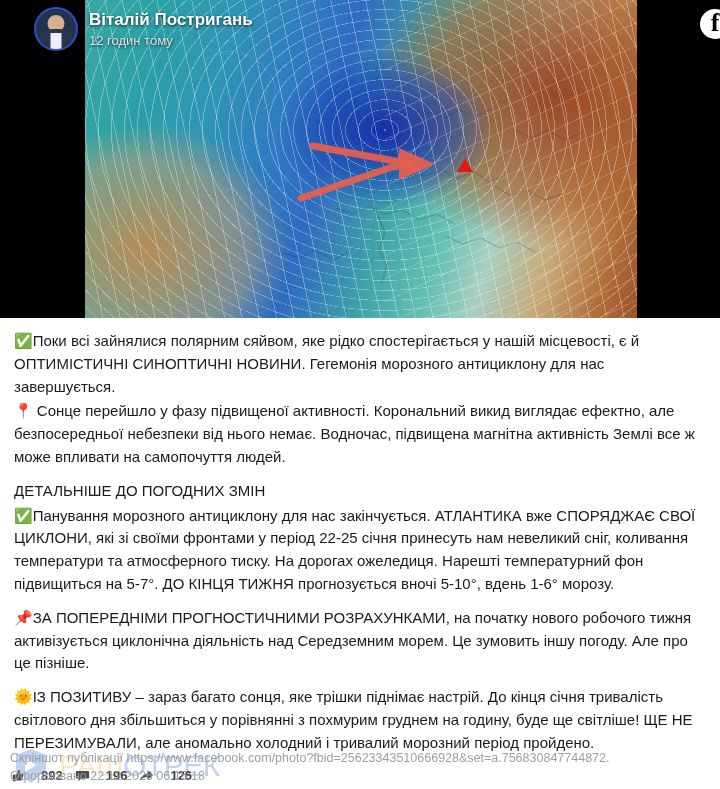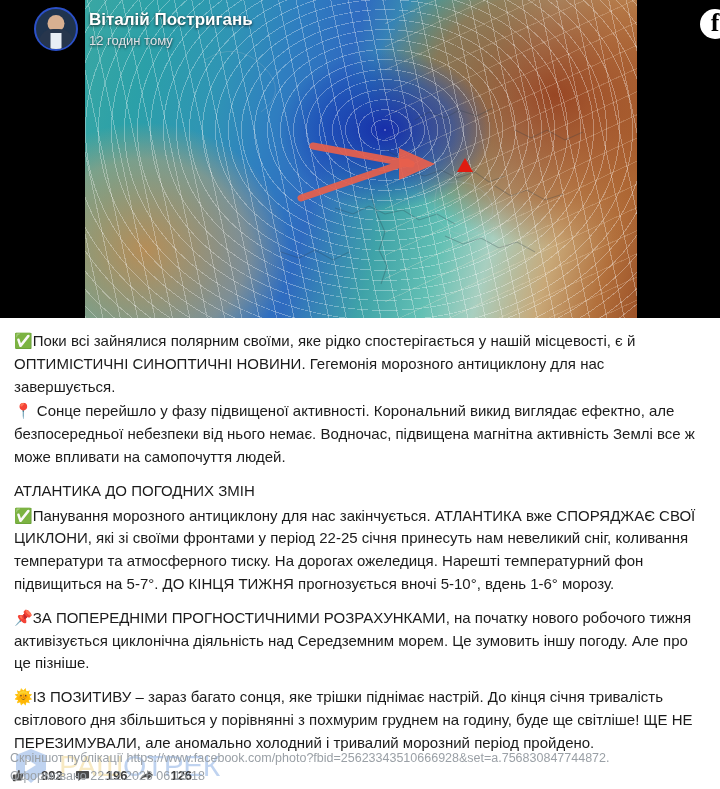--- a/index.html
+++ b/index.html
@@ -209,23 +209,23 @@
         <div class="hdr-name">Віталій Постригань</div>
         <div class="hdr-time">12 годин тому</div>
       </div>
       <div class="fb-logo">
         <span>f</span>
       </div>
     </div>
   </div>
 
   <div class="body">
-    <div class="para">✅Поки всі зайнялися полярним своїми, яке рідко спостерігається у нашій місцевості, є й ОПТИМІСТИЧНІ СИНОПТИЧНІ НОВИНИ. Гегемонія морозного антициклону для нас завершується.</div>
+    <div class="para">✅Поки всі зайнялися полярним сяйвом, яке рідко спостерігається у нашій місцевості, є й ОПТИМІСТИЧНІ СИНОПТИЧНІ НОВИНИ. Гегемонія морозного антициклону для нас завершується.</div>
     <div class="para sp">📍 Сонце перейшло у фазу підвищеної активності. Корональний викид виглядає ефектно, але безпосередньої небезпеки від нього немає. Водночас, підвищена магнітна активність Землі все ж може впливати на самопочуття людей.</div>
-    <div class="para">АТЛАНТИКА ДО ПОГОДНИХ ЗМІН</div>
+    <div class="para">ДЕТАЛЬНІШЕ ДО ПОГОДНИХ ЗМІН</div>
     <div class="para sp">✅Панування морозного антициклону для нас закінчується. АТЛАНТИКА вже СПОРЯДЖАЄ СВОЇ ЦИКЛОНИ, які зі своїми фронтами у період 22-25 січня принесуть нам невеликий сніг, коливання температури та атмосферного тиску. На дорогах ожеледиця. Нарешті температурний фон підвищиться на 5-7°. ДО КІНЦЯ ТИЖНЯ прогнозується вночі 5-10°, вдень 1-6° морозу.</div>
     <div class="para sp">📌ЗА ПОПЕРЕДНІМИ ПРОГНОСТИЧНИМИ РОЗРАХУНКАМИ, на початку нового робочого тижня активізується циклонічна діяльність над Середземним морем. Це зумовить іншу погоду. Але про це пізніше.</div>
     <div class="para">🌞ІЗ ПОЗИТИВУ – зараз багато сонця, яке трішки піднімає настрій. До кінця січня тривалість світлового дня збільшиться у порівнянні з похмурим груднем на годину, буде ще світліше! ЩЕ НЕ ПЕРЕЗИМУВАЛИ, але аномально холодний і тривалий морозний період пройдено.</div>
 
   </div>
 
   <div class="watermark">
     <div class="wm-shield"></div>
     <div class="wm-text"><span class="wm-a">РАШ</span><span class="wm-b">ОТРЕК</span></div>
   </div>

